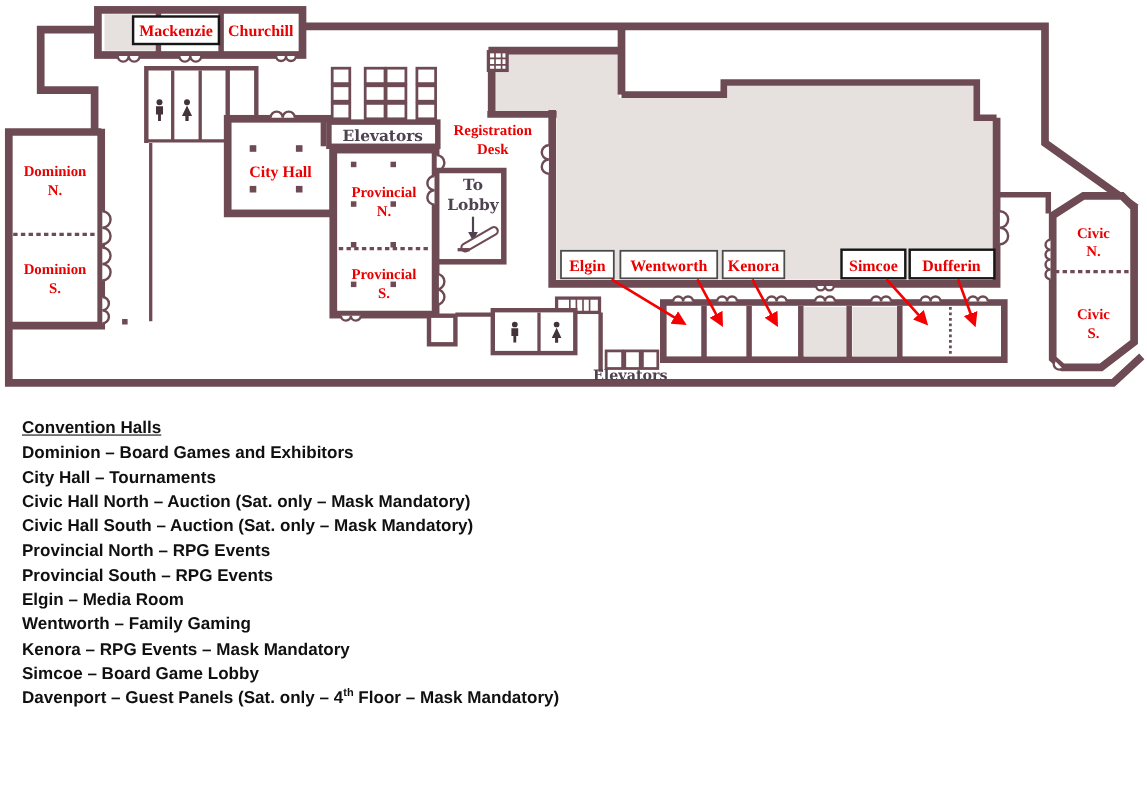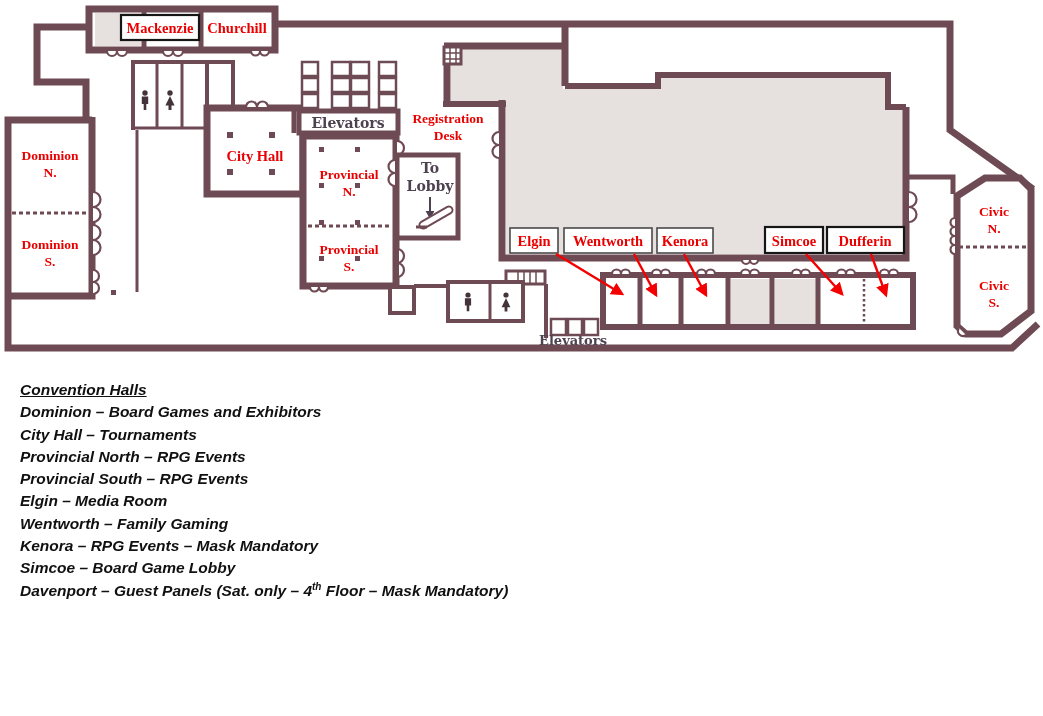--- a/index.html
+++ b/index.html
@@ -24,21 +24,21 @@
   .dl{font-family:"DejaVu Serif","Liberation Serif",serif;font-weight:bold;font-size:14px;
       fill:#4e4150;text-anchor:middle}
   .dl-sm{font-size:13px}
   .lblbox{fill:#fff;stroke:#4a4a4a;stroke-width:1.6}
   .lblbox-b{fill:#fff;stroke:#161616;stroke-width:2.2}
   .arrow{stroke:#f50000;stroke-width:2.4;fill:none}
 
   
   .legend{position:absolute;left:20px;top:379px;color:#101010;
           font-weight:bold;font-size:15.5px;}
-  .legend>div{height:22.3px;line-height:22.3px;white-space:nowrap;font-style:italic;}
+  .legend>div{height:22.3px;line-height:22.3px;white-space:nowrap;}
   .legend-title span{text-decoration:underline;}
   .legend sup{font-size:10px;line-height:0;}
 </style>
 </head>
 <body>
 
 <div class="stage">
 
 <svg class="plan-svg" width="1043" height="364" viewBox="0 0 1043 364">
   <defs>
@@ -243,20 +243,22 @@
     <line class="arrow" x1="684" y1="254" x2="706" y2="295" marker-end="url(#arr)"></line>
     <line class="arrow" x1="806" y1="254" x2="842" y2="294" marker-end="url(#arr)"></line>
     <line class="arrow" x1="871" y1="254" x2="886" y2="295" marker-end="url(#arr)"></line>
   </g>
 </svg>
 
 <div class="legend">
   <div class="legend-title"><span>Convention Halls</span></div>
   <div class="legend-item">Dominion – Board Games and Exhibitors</div>
   <div class="legend-item">City Hall – Tournaments</div>
+  <div class="legend-item">Civic Hall North – Auction (Sat. only – Mask Mandatory)</div>
+  <div class="legend-item">Civic Hall South – Auction (Sat. only – Mask Mandatory)</div>
   <div class="legend-item">Provincial North – RPG Events</div>
   <div class="legend-item">Provincial South – RPG Events</div>
   <div class="legend-item">Elgin – Media Room</div>
   <div class="legend-item">Wentworth – Family Gaming</div>
   <div class="legend-item">Kenora – RPG Events – Mask Mandatory</div>
   <div class="legend-item">Simcoe – Board Game Lobby</div>
   <div class="legend-item"><span>Davenport – Guest Panels (Sat. only – 4</span><sup>th</sup><span> Floor – Mask Mandatory)</span></div>
 </div>
 
 </div>

